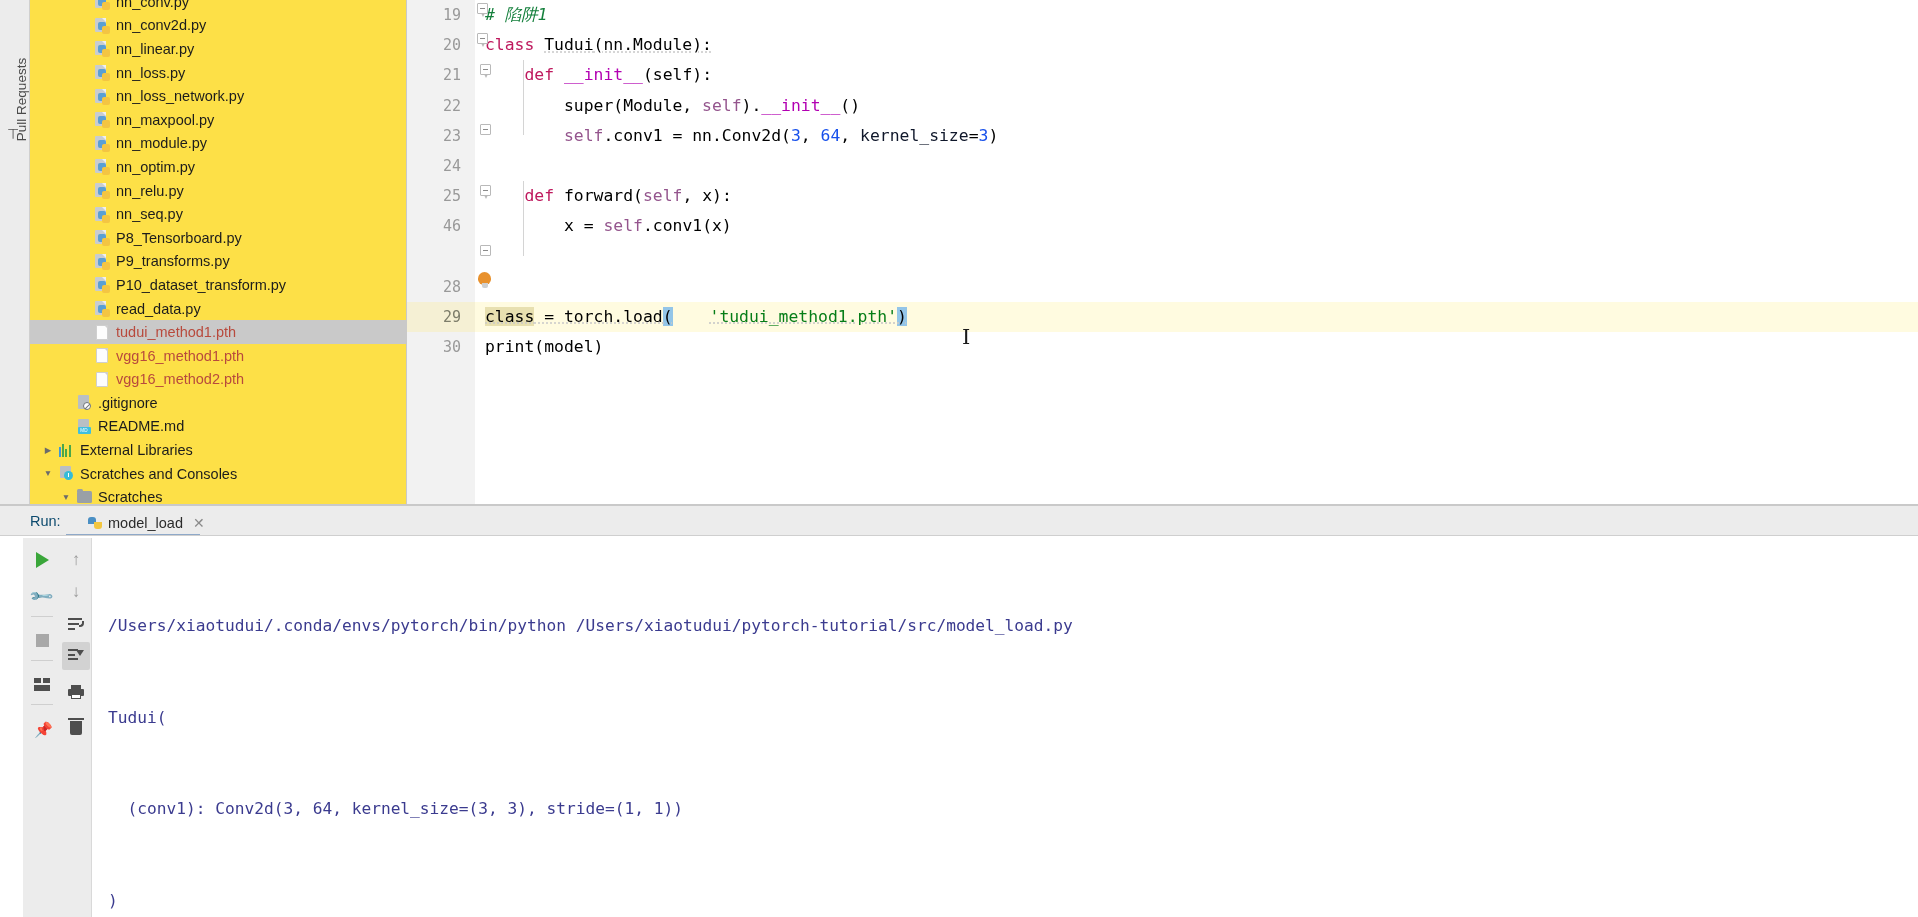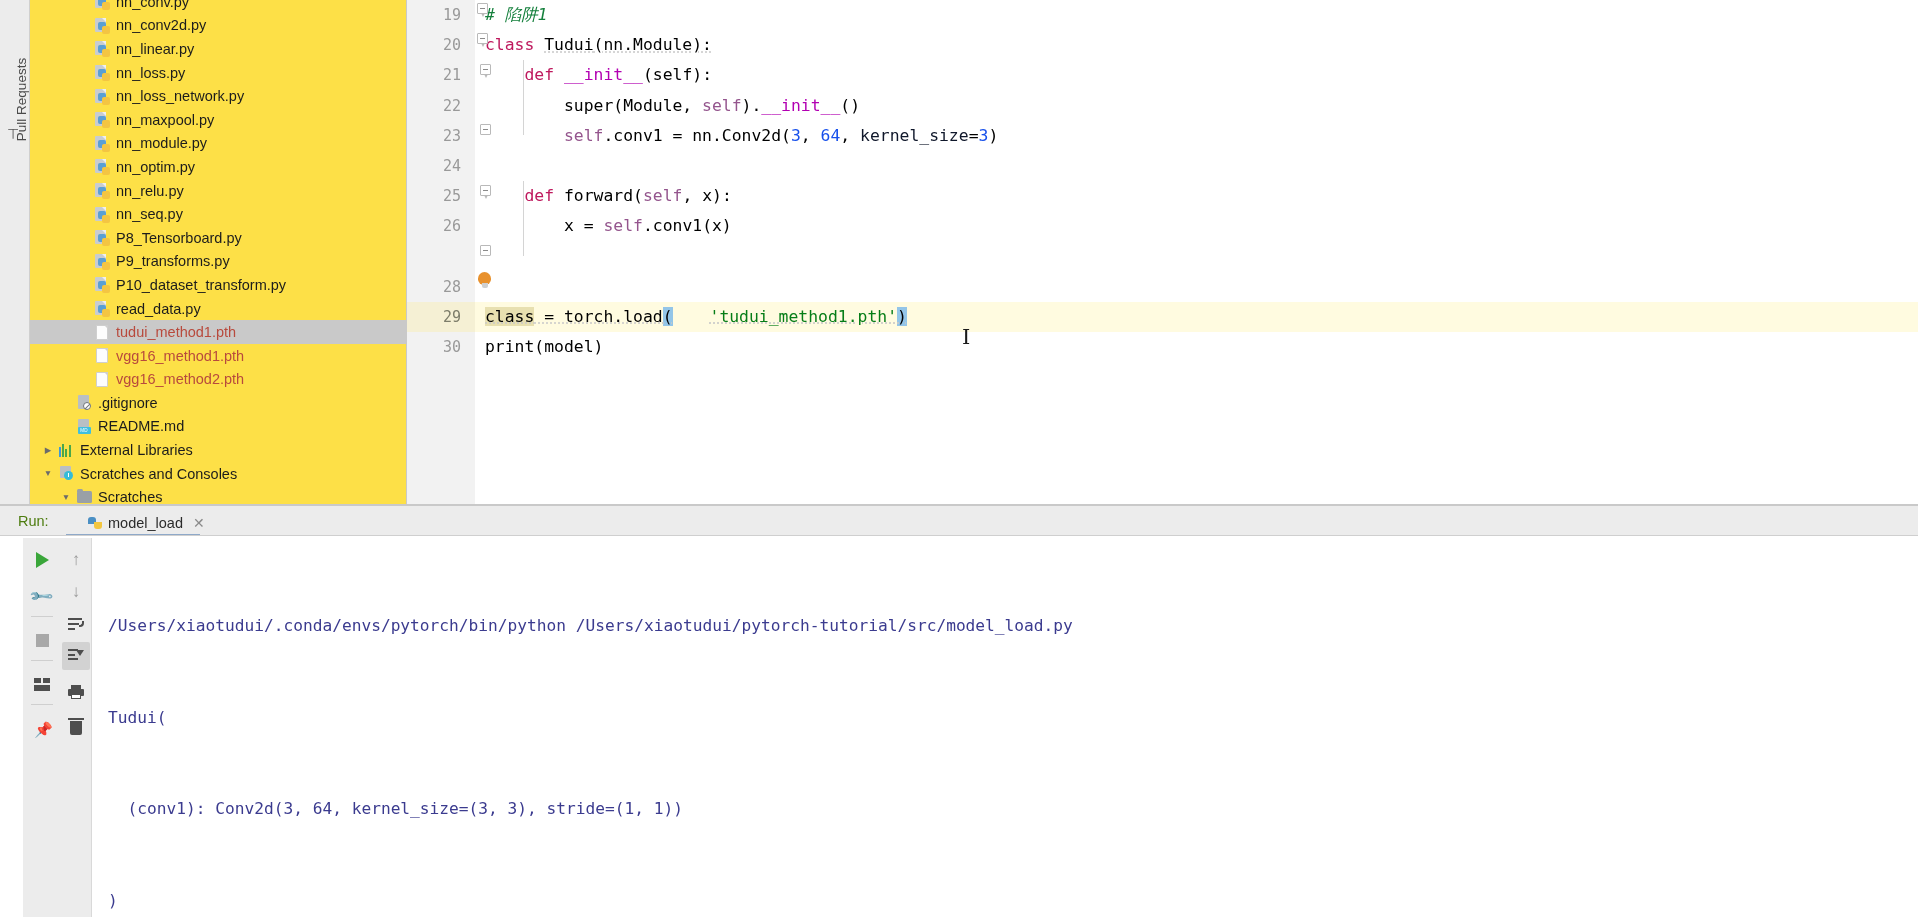--- a/index.html
+++ b/index.html
@@ -207,21 +207,21 @@
   
   .run-pane {
     position: absolute; left: 0; top: 506px; width: 1918px; height: 411px;
     background: #ffffff;
   }
   .run-header {
     position: absolute; left: 0; top: 0; width: 1918px; height: 30px;
     background: #ececec;
   }
   .run-label {
-    position: absolute; left: 18px; top: 7px; font-size: 14.5px; color: #4d7c0f;
+    position: absolute; left: 30px; top: 7px; font-size: 14.5px; color: #0c4a6e;
   }
   .run-tab {
     position: absolute; left: 84px; top: 4px; height: 25px;
     display: flex; align-items: center; gap: 6px;
     padding: 0 4px;
   }
   .run-tab .tablabel { font-size: 14.5px; color: #2b2b2b; }
   .run-tab .tabclose { font-size: 14px; color: #8a8a8a; margin-left: 4px; cursor: pointer; }
   .run-tab-underline {
     position: absolute; left: 66px; top: 28px; width: 134px; height: 2.4px;
@@ -619,21 +619,21 @@
         <span class="lnum">24</span>
         <span class="ltext"></span>
       </div>
 
       <div class="code-line" style="top:181.2px;position:absolute;left:0;width:1511px;">
         <span class="lnum">25</span>
         <span class="ltext"><span>    </span><span class="k-kw">def</span><span> </span><span>forward(</span><span class="k-self">self</span><span>, x):</span></span>
       </div>
 
       <div class="code-line" style="top:211.4px;position:absolute;left:0;width:1511px;">
-        <span class="lnum">26</span>
+        <span class="lnum">46</span>
         <span class="ltext"><span>        </span><span>x = </span><span class="k-self">self</span><span>.conv1(x)</span></span>
       </div>
 
 
       <div class="code-line" style="top:271.8px;position:absolute;left:0;width:1511px;">
         <span class="lnum">28</span>
         <span class="ltext"></span>
       </div>
 
       <div class="code-line" style="top:302px;position:absolute;left:0;width:1511px;">

